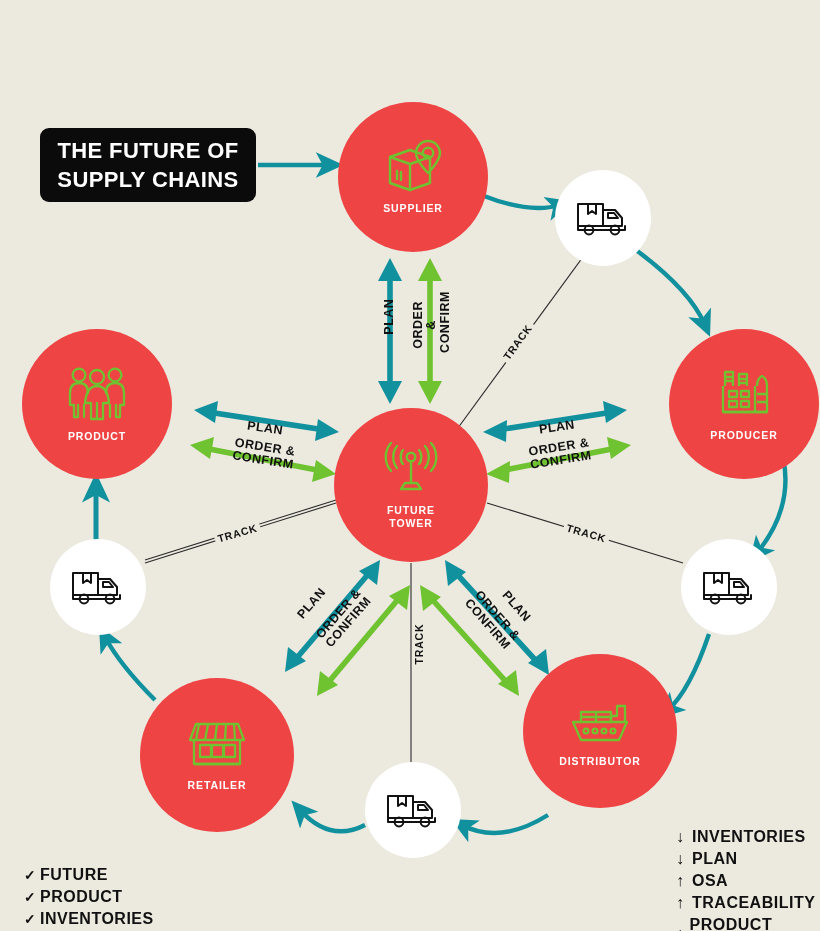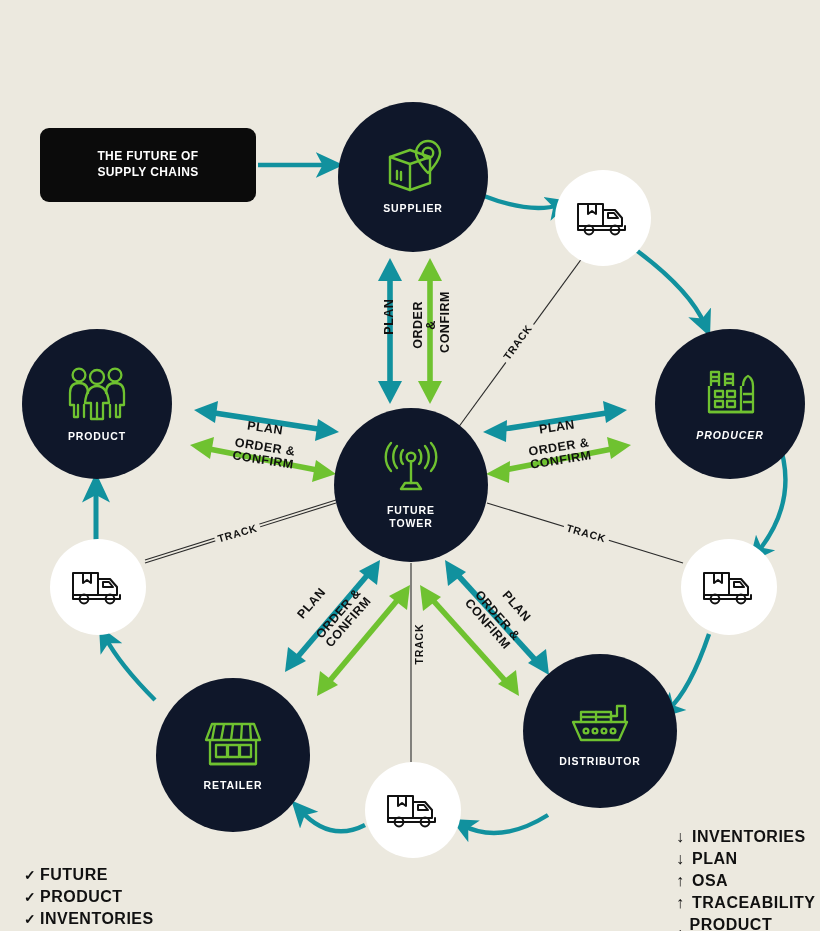--- a/index.html
+++ b/index.html
@@ -17,30 +17,30 @@
     position:absolute;
     left:40px;top:128px;
     width:216px;height:74px;
     background:#0b0b0b;
     border-radius:9px;
     display:flex;align-items:center;justify-content:center;
     text-align:center;
   }
   .title-box .t{
     color:#ffffff;
-    font-size:12px;
+    font-size:22px;
     font-weight:bold;
     letter-spacing:.4px;
     line-height:1.32;
     white-space:pre-line;
   }
 
   .node{position:absolute;border-radius:50%;display:flex;flex-direction:column;
         align-items:center;justify-content:center;}
-  .node.dark{background:#0f172a;}
+  .node.dark{background:#ef4444;}
   .node.white{background:#ffffff;}
   .node .lbl{
     color:#fff;font-size:10.5px;font-weight:bold;letter-spacing:.9px;
     text-align:center;line-height:1.15;margin-top:7px;white-space:pre-line;
   }
   .node .ic{display:block;}
 
   .arrow-label{
     position:absolute;
     color:#111;
@@ -172,21 +172,21 @@
         <path d="M8,18 L28,25 L48,18"></path>
         <path d="M28,25 L28,51"></path>
         <path d="M15,32 L15,40 M19,33 L19,41"></path>
         <path d="M46,2 C53,2 58,8 58,14 C58,22 46,34 46,34 C46,34 34,22 34,14 C34,8 39,2 46,2 Z"></path>
         <circle cx="46" cy="14" r="5.2"></circle>
       </g>
     </svg>
     <div class="lbl">SUPPLIER</div>
   </div>
 
-  <div class="node dark" style="left:655px;top:329px;width:150px;height:150px;font-style:italic;">
+  <div class="node dark" style="left:669px;top:329px;width:150px;height:150px;">
     <svg class="ic" width="62" height="56" viewBox="0 0 62 56">
       <g fill="none" stroke="#6fc230" stroke-width="2.3" stroke-linejoin="round">
         <path d="M10,20 L10,46 L54,46 L54,20"></path>
         <path d="M10,46 L54,46"></path>
         <path d="M12,20 L12,6 L20,6 L20,20"></path>
         <path d="M26,20 L26,8 L34,8 L34,20"></path>
         <path d="M13,11 L19,11 M13,15 L19,15 M27,13 L33,13 M27,17 L33,17"></path>
         <path d="M44,20 C44,12 49,10 49,10 C49,10 54,12 54,20"></path>
         <path d="M44,28 L54,28 M44,36 L54,36"></path>
         <rect x="16" y="25" width="8" height="6"></rect>
@@ -209,21 +209,21 @@
         <path d="M44,28 L44,22 L50,22 L50,12 L58,12 L58,28"></path>
         <circle cx="19" cy="37" r="2.4"></circle>
         <circle cx="28" cy="37" r="2.4"></circle>
         <circle cx="37" cy="37" r="2.4"></circle>
         <circle cx="46" cy="37" r="2.4"></circle>
       </g>
     </svg>
     <div class="lbl">DISTRIBUTOR</div>
   </div>
 
-  <div class="node dark" style="left:156px;top:678px;width:154px;height:154px;">
+  <div class="node dark" style="left:140px;top:678px;width:154px;height:154px;">
     <svg class="ic" width="66" height="54" viewBox="0 0 66 54">
       <g fill="none" stroke="#6fc230" stroke-width="2.3" stroke-linejoin="round">
         <path d="M6,22 L12,6 L54,6 L60,22 Z"></path>
         <path d="M15,6 L12,22 M24,6 L21,22 M33,6 L31,22 M42,6 L41,22 M50,6 L51,22"></path>
         <path d="M10,22 L10,46 L56,46 L56,22"></path>
         <path d="M10,46 L56,46"></path>
         <rect x="16" y="27" width="11" height="12"></rect>
         <rect x="28" y="27" width="11" height="12"></rect>
         <rect x="40" y="27" width="11" height="12"></rect>
       </g>

